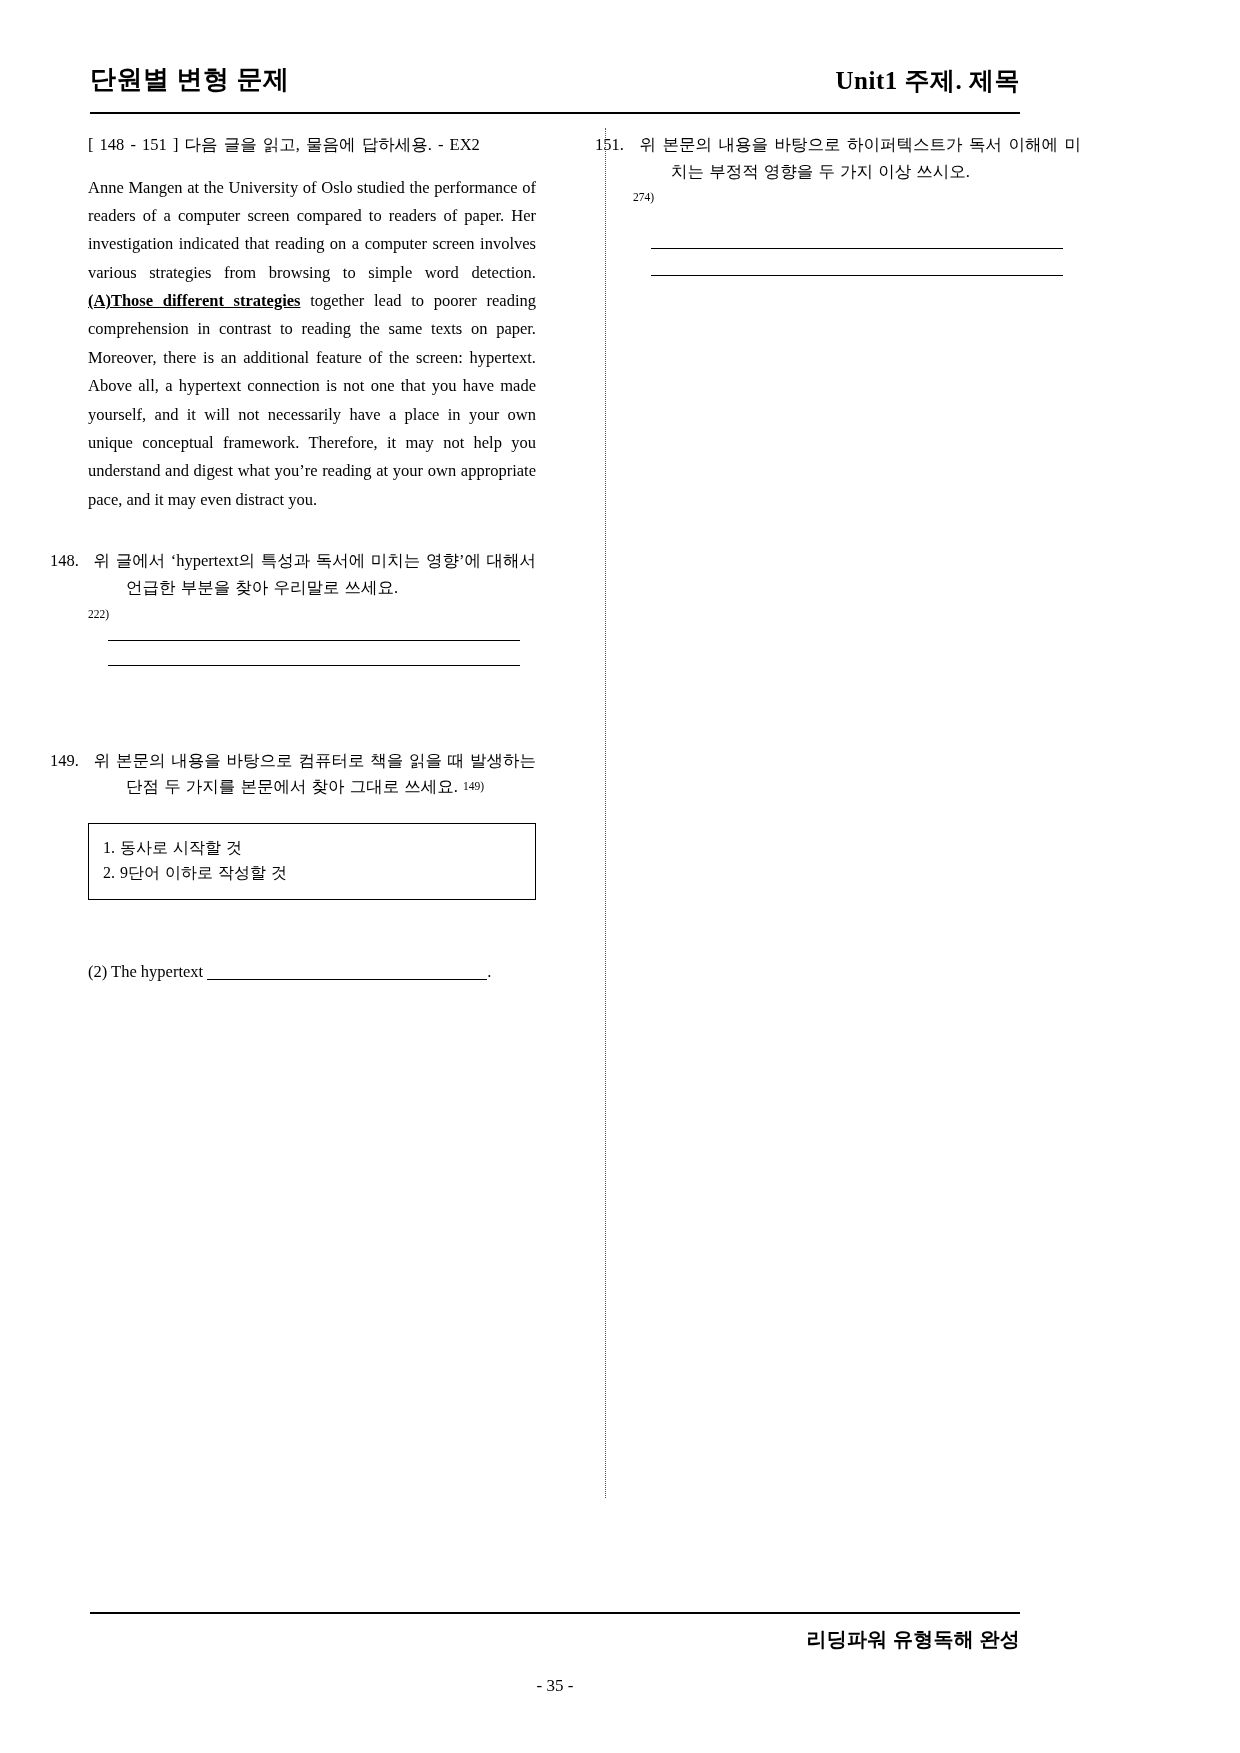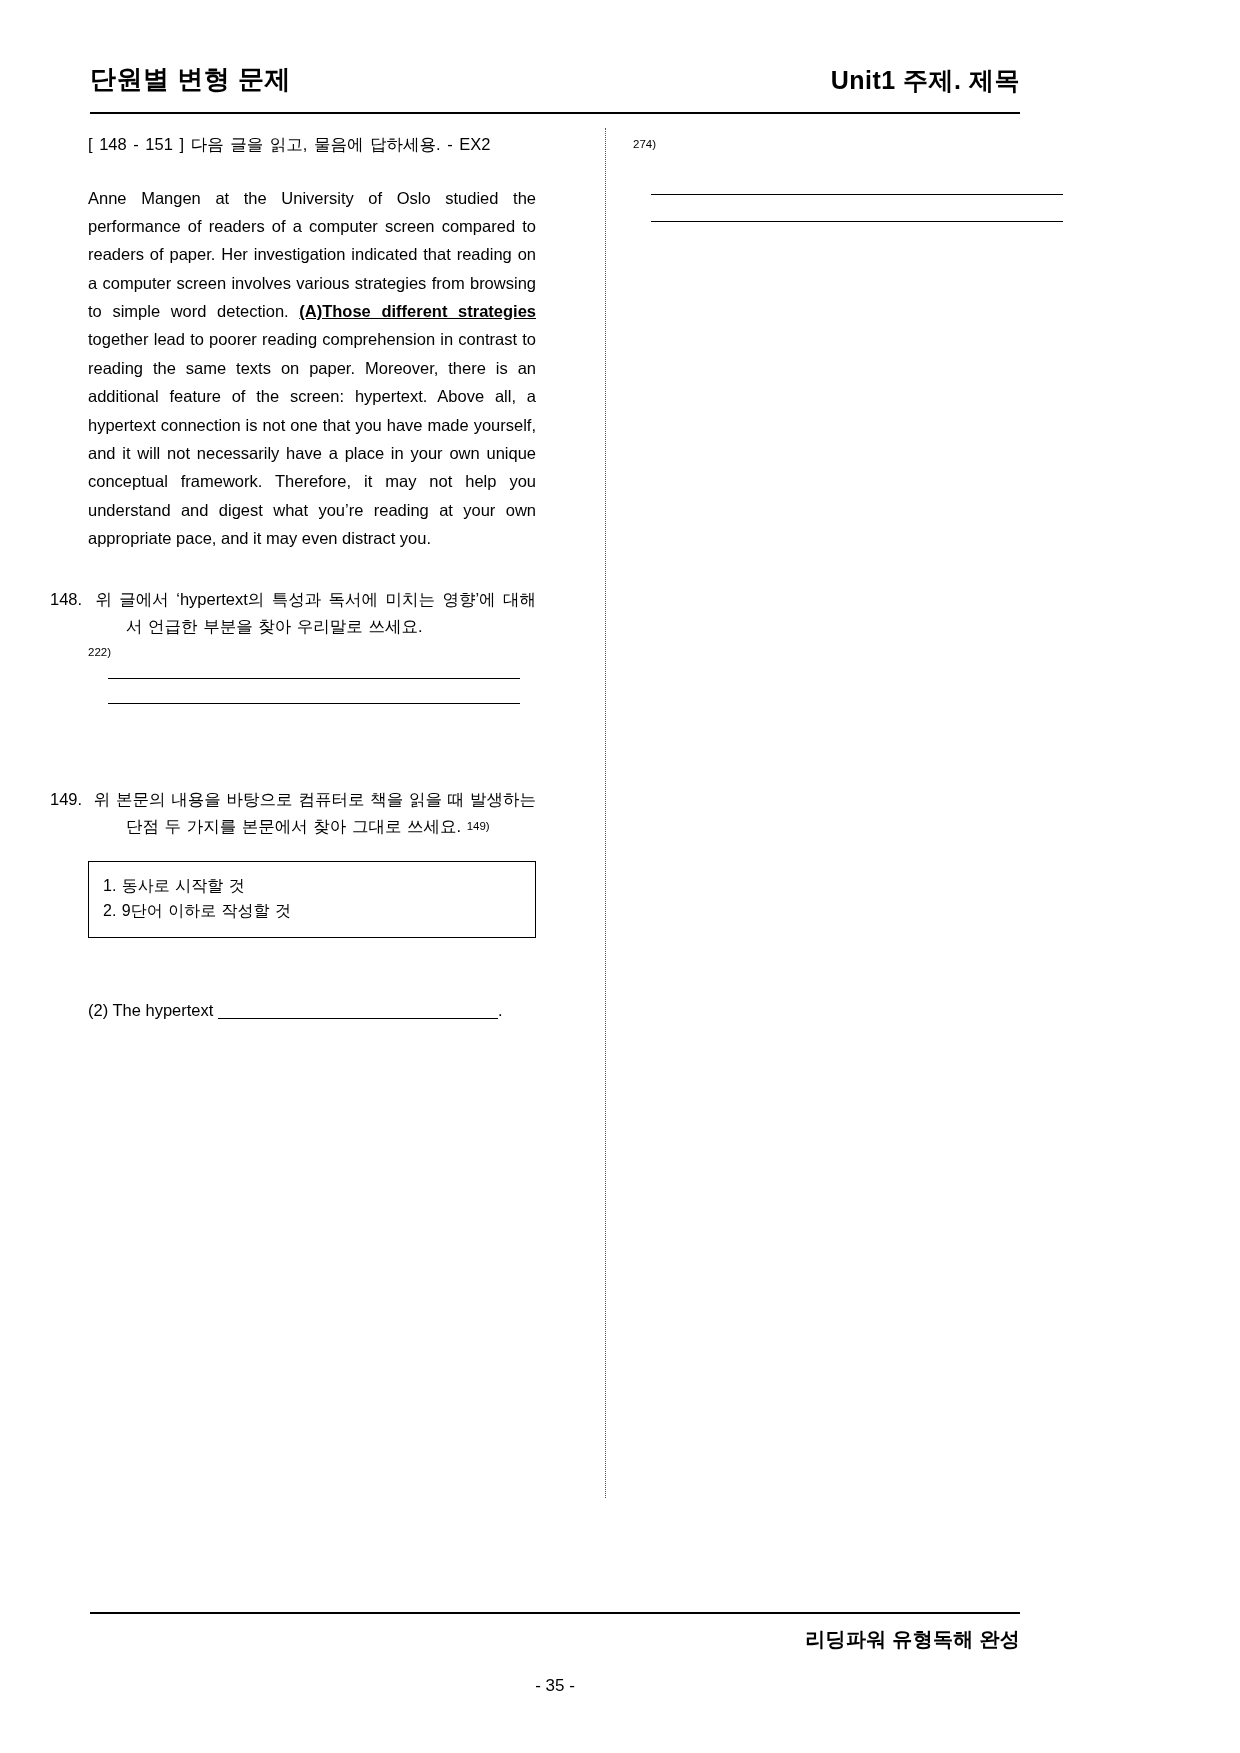--- a/index.html
+++ b/index.html
@@ -11,20 +11,21 @@
     font-family: "Liberation Sans", "DejaVu Sans", sans-serif;
     color: #000000;
     position: relative;
   }
   .page {
     position: absolute;
     left: 0; top: 0;
     width: 1240px;
     height: 1339px;
     padding: 8px;
+    font-family: Liberation Serif, serif;
   }
 
   
   .header {
     position: absolute;
     left: 90px;
     top: 62px;
     width: 930px;
     display: flex;
     align-items: flex-end;
@@ -68,21 +69,21 @@
     top: 132px;
     width: 448px;
   }
   .col-left { left: 88px; }
   .col-right { left: 633px; }
 
   
   .directive {
     font-size: 16.5px;
     line-height: 1.55;
-    margin-bottom: 26px;
+    margin-bottom: 16px;
     word-spacing: 2px;
   }
   .passage {
     font-size: 16.5px;
     line-height: 1.72;
     text-align: justify;
     text-justify: inter-word;
     margin-bottom: 34px;
   }
   .passage .hl {
@@ -255,20 +256,24 @@
     </div>
 
     <div class="spacer-lg"></div>
 
 
   </div>
 
   <div class="col col-right">
 
     <div class="q-block">
+      <div class="q-text">
+        <span class="qnum">151.</span>
+        <span>위 본문의 내용을 바탕으로 하이퍼텍스트가 독서 이해에 미치는 부정적 영향을 두 가지 이상 쓰시오.</span>
+      </div>
       <div class="q-ref">274)</div>
       <div class="ans-lines-right">
         <div class="ans-line"></div>
         <div class="ans-line"></div>
       </div>
     </div>
 
   </div>
 
   <div class="footer-rule"></div>

